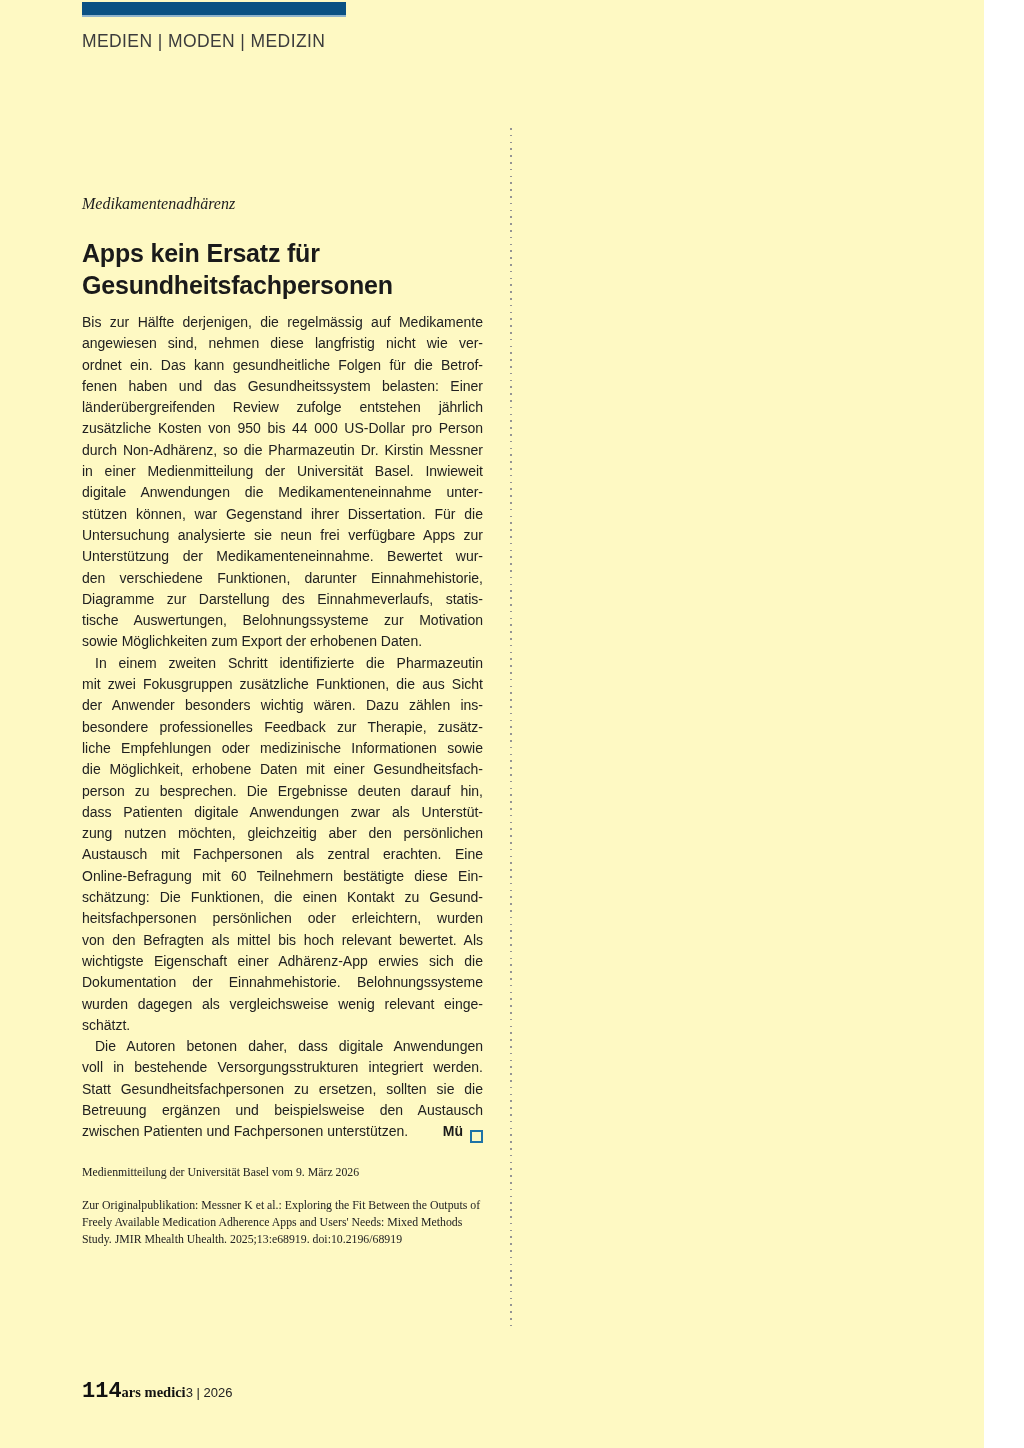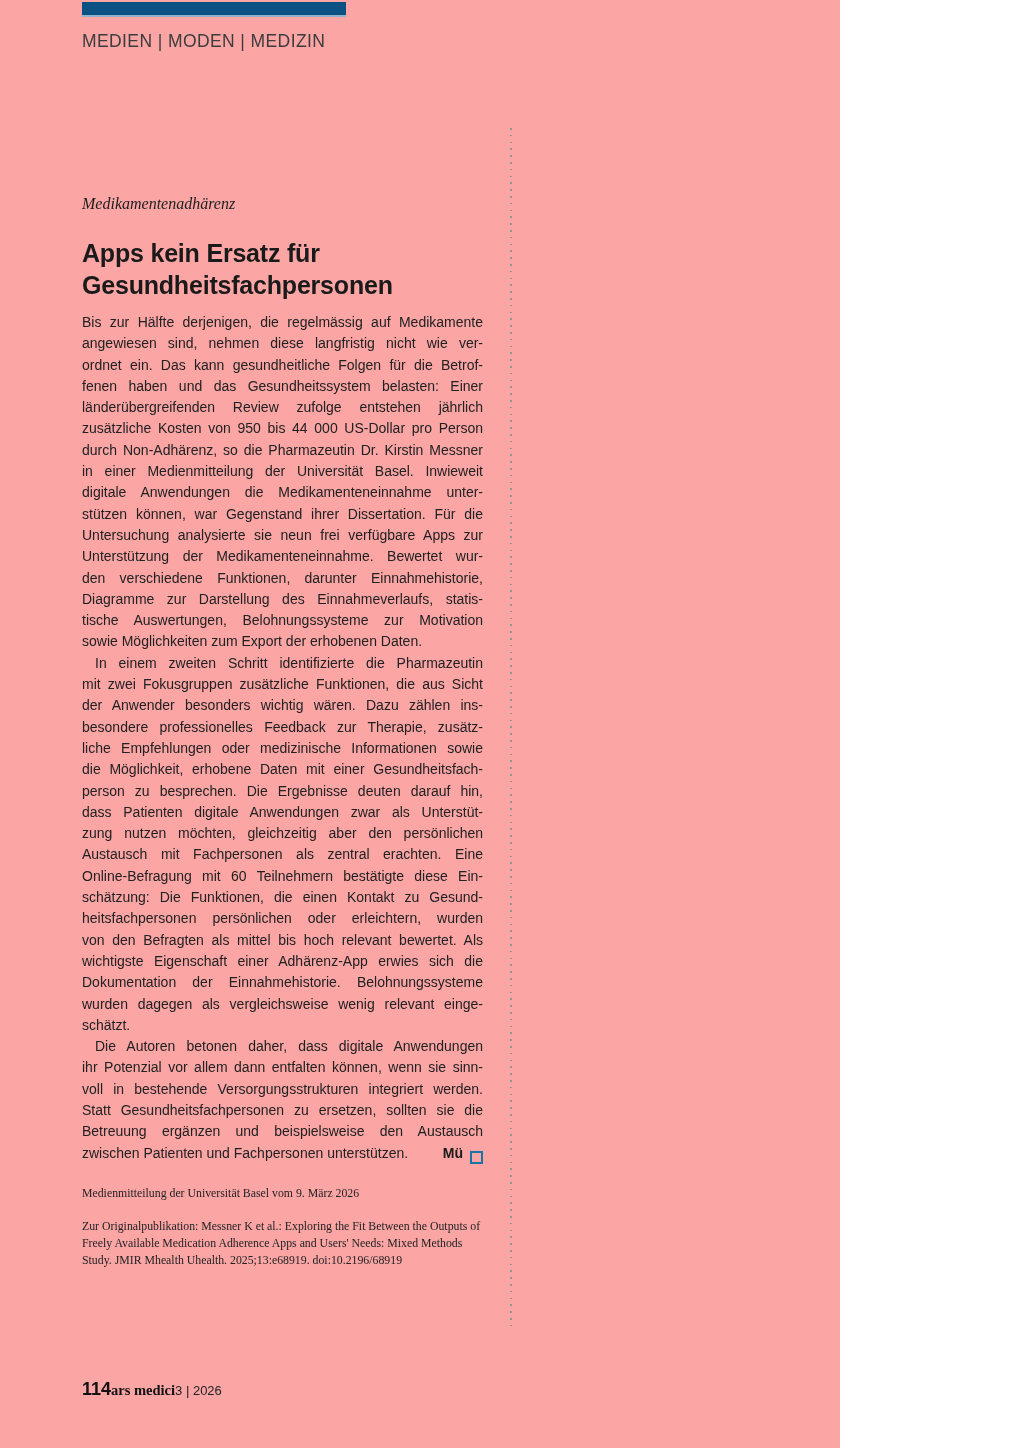--- a/index.html
+++ b/index.html
@@ -1,20 +1,20 @@
 <!DOCTYPE html>
 <html lang="de"><head>
 <meta charset="utf-8">
 <style>
   html, body { margin: 0; padding: 0; background: #ffffff; }
   .page {
     position: relative;
-    width: 840px;
+    width: 984px;
     height: 1448px;
-    background: #fca5a5;
+    background: #fef9c3;
     overflow: hidden;
     font-family: "Liberation Sans", sans-serif;
     color: #212121;
   }
   .topbar {
     position: absolute;
     left: 82px;
     top: 2px;
     width: 264px;
     height: 13px;
@@ -97,23 +97,23 @@
   }
   .footnote + .footnote { margin-top: 16px; }
   .page-footer {
     position: absolute;
     left: 82px;
     top: 1379px;
     display: flex;
     align-items: baseline;
   }
   .page-number {
-    font-family: Liberation Sans, sans-serif;
-    font-weight: 700;
-    font-size: 18px;
+    font-family: Liberation Mono, monospace;
+    font-weight: 700;
+    font-size: 22px;
     color: #111111;
   }
   .magazine-name {
     font-family: "Liberation Serif", serif;
     font-weight: 700;
     font-size: 14.5px;
     color: #111111;
   }
   .issue-label {
     font-family: "Liberation Sans", sans-serif;
@@ -169,21 +169,20 @@
         <div class="line">Austausch mit Fachpersonen als zentral erachten. Eine</div>
         <div class="line">Online-Befragung mit 60 Teilnehmern bestätigte diese Ein-</div>
         <div class="line">schätzung: Die Funktionen, die einen Kontakt zu Gesund-</div>
         <div class="line">heitsfachpersonen persönlichen oder erleichtern, wurden</div>
         <div class="line">von den Befragten als mittel bis hoch relevant bewertet. Als</div>
         <div class="line">wichtigste Eigenschaft einer Adhärenz-App erwies sich die</div>
         <div class="line">Dokumentation der Einnahmehistorie. Belohnungssysteme</div>
         <div class="line">wurden dagegen als vergleichsweise wenig relevant einge-</div>
         <div class="line last">schätzt.</div>
         <div class="line indent">Die Autoren betonen daher, dass digitale Anwendungen</div>
-        <div class="line">ihr Potenzial vor allem dann entfalten können, wenn sie sinn-</div>
         <div class="line">voll in bestehende Versorgungsstrukturen integriert werden.</div>
         <div class="line">Statt Gesundheitsfachpersonen zu ersetzen, sollten sie die</div>
         <div class="line">Betreuung ergänzen und beispielsweise den Austausch</div>
         <div class="line last final-line">
           <span>zwischen Patienten und Fachpersonen unterstützen.</span>
           <span class="author-mark">Mü</span>
           <span class="endmark-square"></span>
         </div>
       </div>
 

